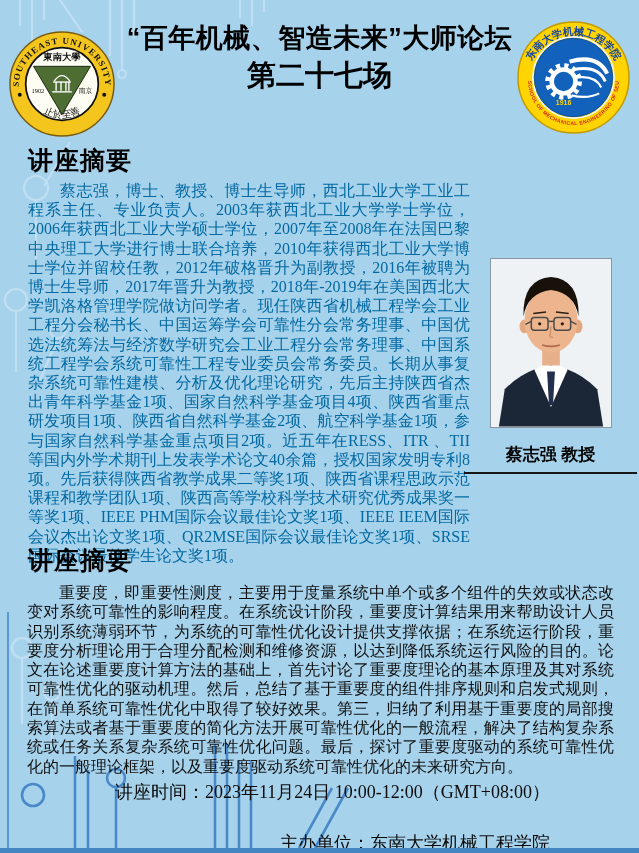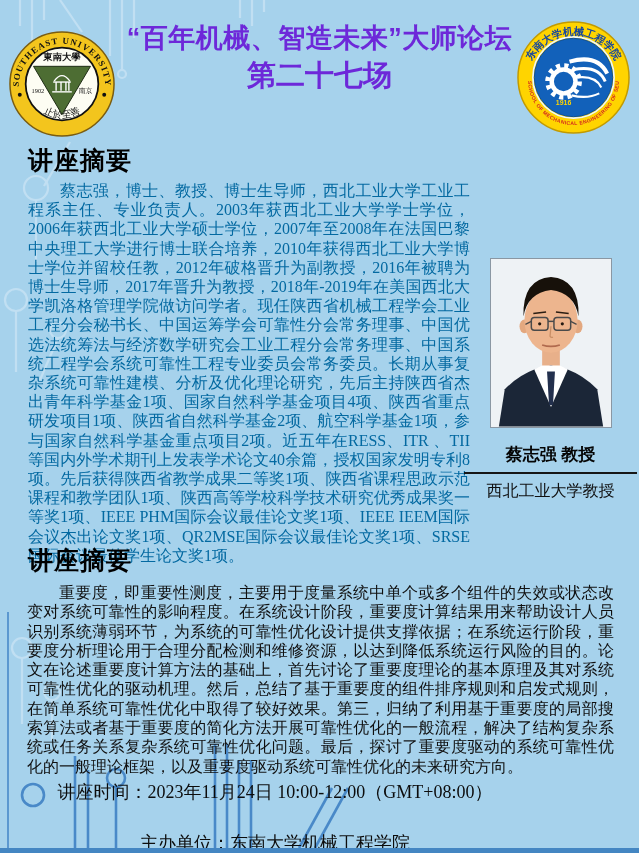--- a/index.html
+++ b/index.html
@@ -4,21 +4,21 @@
 <style>
   html,body{margin:0;padding:0;}
   .poster{
     position:relative;width:639px;height:853px;background:#a6d2ec;overflow:hidden;
     font-family:"Liberation Sans",sans-serif;color:#0b0b0b;
   }
   .circuit{position:absolute;left:0;top:0;width:639px;height:853px;}
   .logo{position:absolute;}
   .logo-left{left:8px;top:30px;width:108px;height:108px;}
   .logo-right{left:516px;top:20px;width:115px;height:115px;}
-  .title-block{position:absolute;top:20px;left:118px;width:403px;text-align:center;font-weight:bold;color:#6d28d9;}
+  .title-block{position:absolute;top:20px;left:118px;width:403px;text-align:center;font-weight:bold;color:#000000;}
   .title-l1{font-size:27px;line-height:36px;letter-spacing:0.5px;}
   .title-l2{font-size:29px;line-height:38px;}
   .subtitle{position:absolute;top:101px;left:40px;width:559px;text-align:center;font-size:26px;font-weight:bold;color:#050505;letter-spacing:0.5px;}
   .sec-heading{position:absolute;left:28px;font-size:25px;font-weight:bold;color:#000;letter-spacing:1px;}
   .h-guest{top:144px;}
   .h-abstract{top:544px;}
   .bio{
     position:absolute;top:181px;left:28px;width:442px;
     font-family:"Liberation Serif","DejaVu Serif",serif;
     font-size:16px;line-height:19.2px;text-align:justify;text-indent:32px;color:#0369a1;
@@ -26,21 +26,21 @@
   .abstract{
     position:absolute;top:583px;left:27px;width:587px;
     font-family:"Liberation Serif","DejaVu Serif",serif;
     font-size:16px;line-height:19.3px;text-align:justify;text-indent:32px;color:#101010;font-weight:400;
   }
   .photo-side{position:absolute;left:464px;top:258px;width:173px;text-align:center;}
   .photo-frame{width:122px;height:170px;margin:0 auto;border:1px solid #8a97a3;background:#eef2f5;box-sizing:border-box;}
   .cap-name{margin-top:15px;font-size:17px;font-weight:bold;color:#050505;text-align:center;}
   .cap-divider{border:none;border-top:2px solid #161616;margin:6px 0 7px 0;width:173px;}
   .cap-affil{font-size:16px;color:#101010;}
-  .footer-line{position:absolute;left:0;width:550px;text-align:center;
+  .footer-line{position:absolute;left:0;width:550px;text-align:right;
     font-family:"Liberation Serif","DejaVu Serif",serif;font-size:18px;color:#0c0c0c;}
   .f-time{top:780px;}
   .f-loc{top:807px;margin-top:48px;}
   .f-host{top:831px;}
   .bottom-strip{position:absolute;left:0;bottom:0;width:639px;height:5px;background:#4486c2;}
 </style>
 </head>
 <body>
 
 <div class="poster">
@@ -168,21 +168,20 @@
         <path d="M58,63 H64" stroke="#4a4a4a" stroke-width="1.5"></path>
         <path d="M41,63 L35,66 M81,63 L87,66" stroke="#4a4a4a" stroke-width="1.3"></path>
         <circle cx="49.5" cy="65.5" r="1.6" fill="#241a12"></circle>
         <circle cx="72.5" cy="65.5" r="1.6" fill="#241a12"></circle>
         <path d="M61,68 L60,78 Q61,80 63,79" stroke="#c98f66" stroke-width="1.3" fill="none"></path>
         <path d="M52,87 Q61,90 70,87" stroke="#b06a4e" stroke-width="1.8" fill="none"></path>
       </svg>
     </div>
     <div class="cap-name">蔡志强 教授</div>
     <hr class="cap-divider">
-    <div class="cap-affil">西北工业大学教授</div>
   </div>
 
   <div class="sec-heading h-abstract">讲座摘要</div>
   <div class="abstract">重要度，即重要性测度，主要用于度量系统中单个或多个组件的失效或状态改变对系统可靠性的影响程度。在系统设计阶段，重要度计算结果用来帮助设计人员识别系统薄弱环节，为系统的可靠性优化设计提供支撑依据；在系统运行阶段，重要度分析理论用于合理分配检测和维修资源，以达到降低系统运行风险的目的。论文在论述重要度计算方法的基础上，首先讨论了重要度理论的基本原理及其对系统可靠性优化的驱动机理。然后，总结了基于重要度的组件排序规则和启发式规则，在简单系统可靠性优化中取得了较好效果。第三，归纳了利用基于重要度的局部搜索算法或者基于重要度的简化方法开展可靠性优化的一般流程，解决了结构复杂系统或任务关系复杂系统可靠性优化问题。最后，探讨了重要度驱动的系统可靠性优化的一般理论框架，以及重要度驱动系统可靠性优化的未来研究方向。</div>
 
   <div class="footer-line f-time">讲座时间：2023年11月24日 10:00-12:00（GMT+08:00）</div>
   <div class="footer-line f-loc">讲座地点：腾讯会议（会议号：891-966-915）</div>
   <div class="footer-line f-host">主办单位：东南大学机械工程学院</div>
 
   <div class="bottom-strip"></div>

